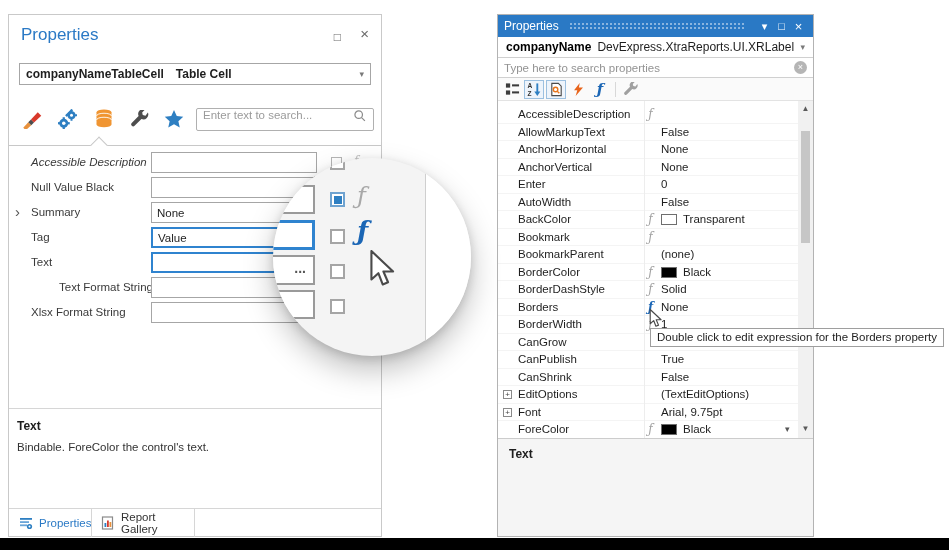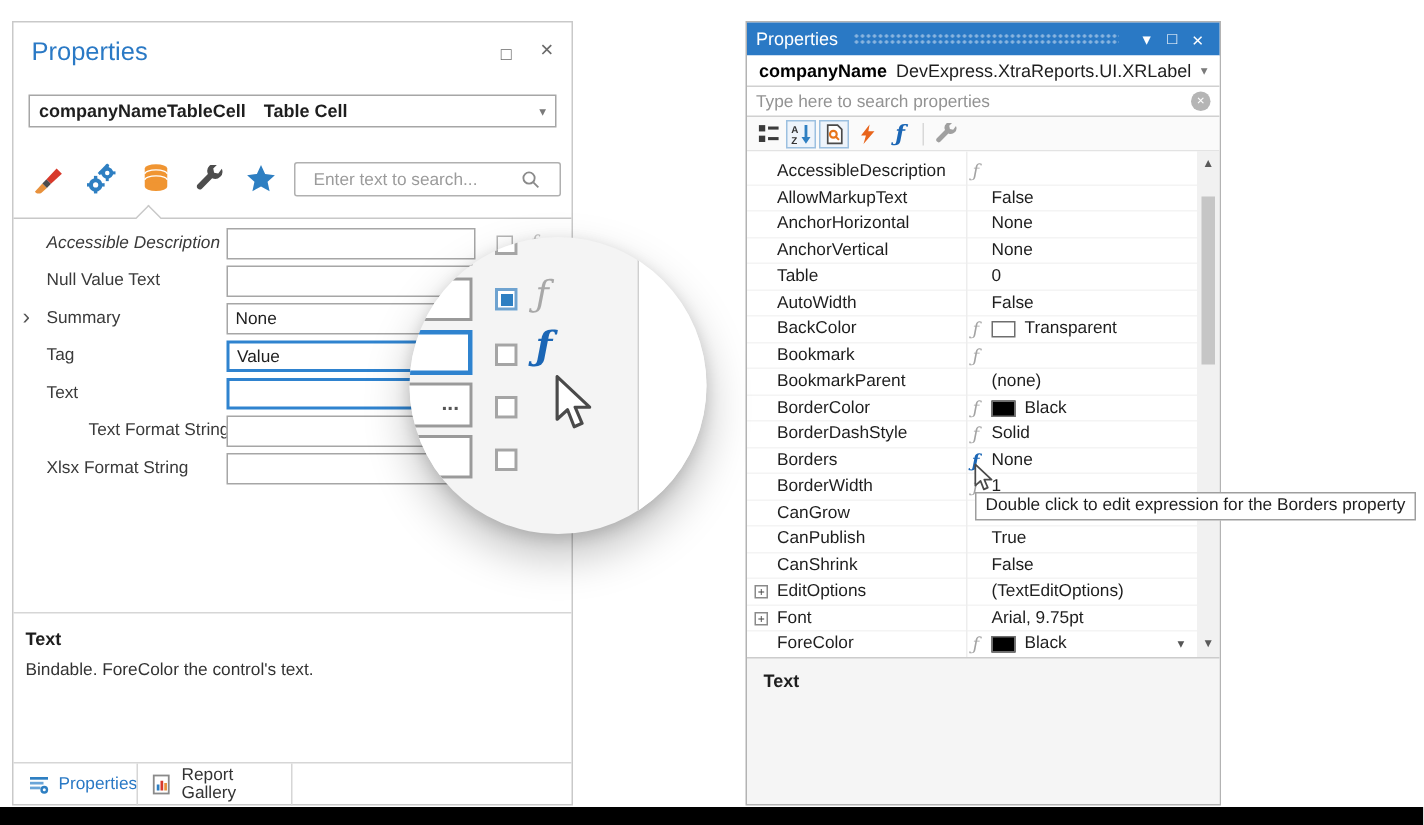--- a/index.html
+++ b/index.html
@@ -7,21 +7,21 @@
   .abs{position:absolute;}
   
   #left-panel{left:8px;top:14px;width:374px;height:523px;background:#fff;border:1px solid #c9c9c9;box-sizing:border-box;}
   #lp-title{left:12px;top:10px;font-size:17px;color:#2a79c5;}
   .win-btn{font-size:12px;color:#6b6b6b;width:16px;text-align:center;cursor:default;}
   #lp-combo{left:10px;top:48px;width:352px;height:22px;border:1px solid #a6a6a6;background:#fff;box-sizing:border-box;display:flex;align-items:center;padding:0 6px;font-size:12px;}
   #lp-combo b{font-weight:bold;color:#1e1e1e;}
   #lp-combo .type{font-weight:bold;color:#1e1e1e;margin-left:12px;}
   #lp-combo .arrow{margin-left:auto;color:#7a7a7a;font-size:9px;}
   .icon-tab{top:91px;width:26px;height:26px;display:flex;align-items:center;justify-content:center;}
-  #lp-search{left:187px;top:93px;width:178px;height:23px;border:1px solid #b0b0b0;border-radius:2px;box-sizing:border-box;display:flex;align-items:center;padding:0 12px;background:#fff;}
+  #lp-search{left:187px;top:93px;width:178px;height:23px;border:1px solid #b0b0b0;border-radius:2px;box-sizing:border-box;display:flex;padding:0 6px;background:#fff;}
   #lp-search span{font-size:11.5px;color:#9b9b9b;flex:1;}
   #lp-sep{left:0;top:130px;width:100%;border-top:1px solid #c8c8c8;}
   #lp-caret{left:84px;top:124px;width:11px;height:11px;background:#fff;border-left:1px solid #c8c8c8;border-top:1px solid #c8c8c8;transform:rotate(45deg);}
   .fld-label{font-size:11.5px;color:#3a3a3a;}
   .fld-input{width:166px;height:21px;background:#fff;border:1px solid #a6a6a6;box-sizing:border-box;font-size:11.5px;color:#1e1e1e;display:flex;align-items:center;padding:0 5px;}
   .fld-input.accent{border:2px solid #2f83cf;}
   .cbx{width:11px;height:11px;border:1px solid #b5b5b5;background:#fff;box-sizing:border-box;}
   .fxsmall{font-family:"DejaVu Serif",serif;font-style:italic;color:#c2c2c2;font-size:12px;}
   #lp-desc-sep{left:0;top:393px;width:100%;border-top:1px solid #d6d6d6;}
   #lp-desc-title{left:8px;top:404px;font-size:12px;font-weight:bold;color:#1e1e1e;}
@@ -148,21 +148,21 @@
     <div class="abs" id="lp-caret"></div>
 
     <div id="lp-fields">
         <div>
           <div class="abs fld-label" style="left: 22px; top: 141px; font-style: italic;">Accessible Description</div>
           <div class="fld-input abs" style="left: 142px; top: 137px;"></div>
           <div class="abs cbx" style="left: 322px; top: 142px;"></div>
           <div class="abs fxsmall" style="left: 345px; top: 139px;">ƒ</div>
         </div>
         <div>
-          <div class="abs fld-label" style="left: 22px; top: 166px;">Null Value Text</div>
+          <div class="abs fld-label" style="left: 22px; top: 166px;">Null Value Black</div>
           <div class="fld-input abs" style="left: 142px; top: 162px;"></div>
           <div class="abs cbx" style="left: 322px; top: 167px;"></div>
           <div class="abs fxsmall" style="left: 345px; top: 164px;">ƒ</div>
         </div>
         <div>
           <div class="abs" style="left: 6px; top: 188px; font-size: 15px; color: rgb(85, 85, 85);">›</div>
           <div class="abs fld-label" style="left: 22px; top: 191px;">Summary</div>
           <div class="fld-input abs" style="left: 142px; top: 187px;">None</div>
           <div class="abs cbx" style="left: 322px; top: 192px;"></div>
           <div class="abs fxsmall" style="left: 345px; top: 189px;">ƒ</div>
@@ -307,21 +307,21 @@
             <span>None</span>
           </span>
         </div>
         <div class="grow" style="top: 57.5px;">
           <span class="nm">AnchorVertical</span>
           <span class="val">
             <span>None</span>
           </span>
         </div>
         <div class="grow" style="top: 75px;">
-          <span class="nm">Table</span>
+          <span class="nm">Enter</span>
           <span class="val">
             <span>0</span>
           </span>
         </div>
         <div class="grow" style="top: 92.5px;">
           <span class="nm">AutoWidth</span>
           <span class="val">
             <span>False</span>
           </span>
         </div>

